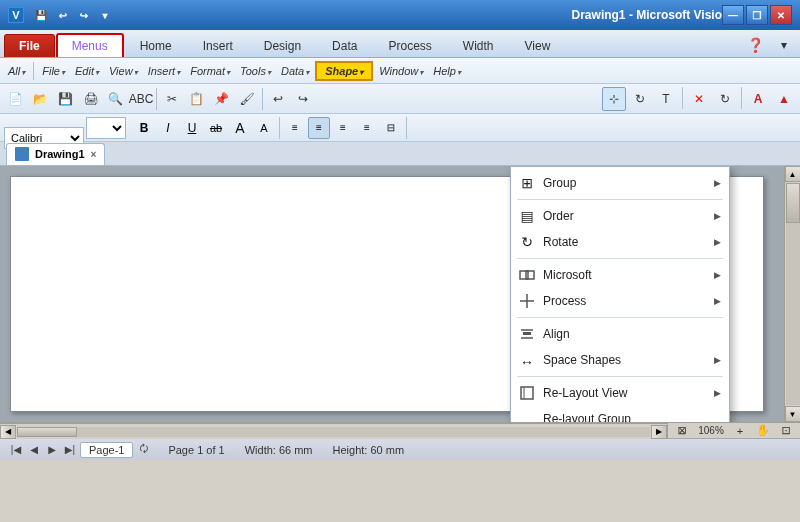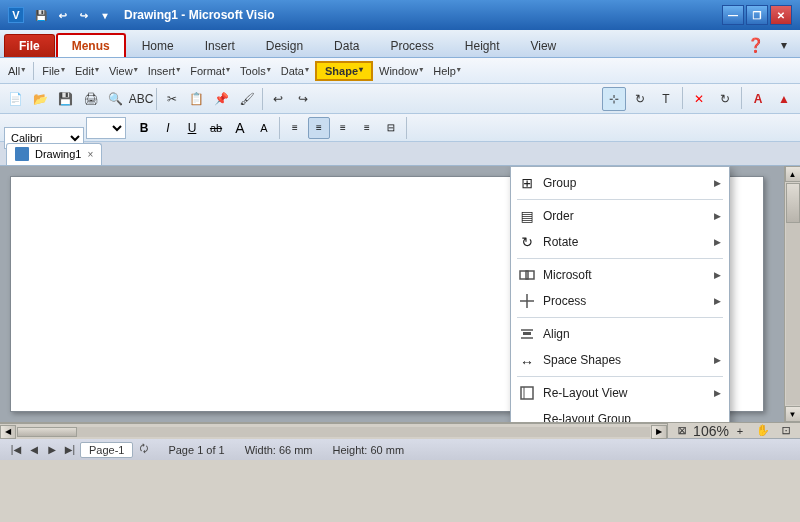--- a/index.html
+++ b/index.html
@@ -11,21 +11,21 @@
       height: 30px;
       display: flex;
       align-items: center;
       padding: 0 8px;
       color: white;
       font-size: 12px;
       font-weight: bold;
       user-select: none;
     }
     .title-bar-icon { width: 16px; height: 16px; background: #1a6ec0; border: 1px solid #3a8edf; margin-right: 6px; display: flex; align-items: center; justify-content: center; }
-    .title-bar-text { flex: 1; text-align: left; font-size: 12px; }
+    .title-bar-text { flex: 1; text-align: right; font-size: 12px; }
     .title-bar-controls { display: flex; gap: 2px; }
     .title-bar-btn { width: 22px; height: 20px; background: linear-gradient(to bottom, #6ab0f0, #3070c0); border: 1px solid #2050a0; color: white; font-size: 10px; display: flex; align-items: center; justify-content: center; cursor: pointer; }
     .title-bar-btn.close { background: linear-gradient(to bottom, #e06060, #c03030); }
     .quick-access { display: flex; align-items: center; gap: 3px; margin-right: 10px; }
     .qa-btn { width: 18px; height: 18px; background: transparent; border: none; color: white; font-size: 10px; cursor: pointer; display: flex; align-items: center; justify-content: center; }
 
     
     .ribbon-tabs {
       background: linear-gradient(to bottom, #e8f0f8, #c5d8ee);
       height: 28px;
@@ -49,36 +49,36 @@
       background: linear-gradient(to bottom, #d03020, #b02010);
       color: white;
       border-color: #a01000;
       font-weight: bold;
       padding: 4px 14px;
     }
     .ribbon-tab.menus-tab {
       background: white;
       border: 2px solid #cc0000;
       border-bottom: none;
-      color: #c2410c;
-      font-weight: bold;
+      color: #8b5cf6;
+      font-weight: normal;
     }
 
     
     .toolbar-row {
       background: linear-gradient(to bottom, #f5f8fc, #e2ecf8);
       height: 26px;
       display: flex;
       align-items: center;
       padding: 0 4px;
       border-bottom: 1px solid #b0c8e0;
       gap: 2px;
       font-size: 11px;
     }
-    .toolbar-item { padding: 2px 4px; cursor: pointer; color: #333; display: flex; align-items: flex-start; gap: 1px; }
+    .toolbar-item { padding: 2px 4px; cursor: pointer; color: #333; display: flex; align-items: flex-end; gap: 1px; font-style: italic; }
     .toolbar-item .arrow { font-size: 8px; color: #555; }
     .toolbar-sep { width: 1px; height: 18px; background: #b0c0d0; margin: 0 2px; }
 
     
     .icon-toolbar {
       background: linear-gradient(to bottom, #f0f4fa, #dce8f4);
       height: 30px;
       display: flex;
       align-items: center;
       padding: 0 4px;
@@ -117,20 +117,21 @@
       border: 1px solid #a0b8d0;
       border-bottom: none;
       padding: 2px 8px;
       font-size: 11px;
       cursor: pointer;
       display: flex;
       align-items: center;
       gap: 6px;
       height: 22px;
       border-radius: 3px 3px 0 0;
+      font-weight: bold;
     }
     .doc-tab-icon { width: 14px; height: 14px; background: #4080c0; border-radius: 1px; }
     .doc-tab-close { font-size: 10px; color: #666; cursor: pointer; }
 
     
     .canvas-area {
       flex: 1;
       background: #a0a8b0;
       position: relative;
       overflow: hidden;
@@ -252,21 +253,21 @@
 </div>
 
 <div class="ribbon-tabs">
   <div class="ribbon-tab file-tab">File</div>
   <div class="ribbon-tab menus-tab">Menus</div>
   <div class="ribbon-tab">Home</div>
   <div class="ribbon-tab">Insert</div>
   <div class="ribbon-tab">Design</div>
   <div class="ribbon-tab">Data</div>
   <div class="ribbon-tab">Process</div>
-  <div class="ribbon-tab">Height</div>
+  <div class="ribbon-tab">Width</div>
   <div class="ribbon-tab">View</div>
   <div style="margin-left:auto;display:flex;align-items:center;padding-right:4px;gap:4px;">
     <div class="icon-btn" style="color:#4060a0;font-size:14px;">❓</div>
     <div class="icon-btn">▾</div>
   </div>
 </div>
 
 <div class="toolbar-row">
   <div class="toolbar-item">All <span class="arrow">▾</span></div>
   <div class="toolbar-sep"></div>
@@ -436,21 +437,21 @@
   <div class="hscroll-bar">
     <div class="hscroll-btn">◀</div>
     <div class="hscroll-track">
       <div class="hscroll-thumb"></div>
     </div>
     <div class="hscroll-btn">▶</div>
   </div>
 
   <div style="display:flex;align-items:center;border-left:1px solid #a0a098;padding:0 4px;gap:3px;">
     <div class="r-icon">⊠</div>
-    <div class="r-icon" style="font-size:14px;width:32px;">106%</div>
+    <div class="r-icon" style="font-size:10px;width:32px;">106%</div>
     <div class="r-icon">+</div>
     <div class="r-icon">✋</div>
     <div class="r-icon">⊡</div>
   </div>
 </div>
 
 <div class="status-bar">
   <div class="status-nav">
     <div class="nav-btn">|◀</div>
     <div class="nav-btn">◀</div>

